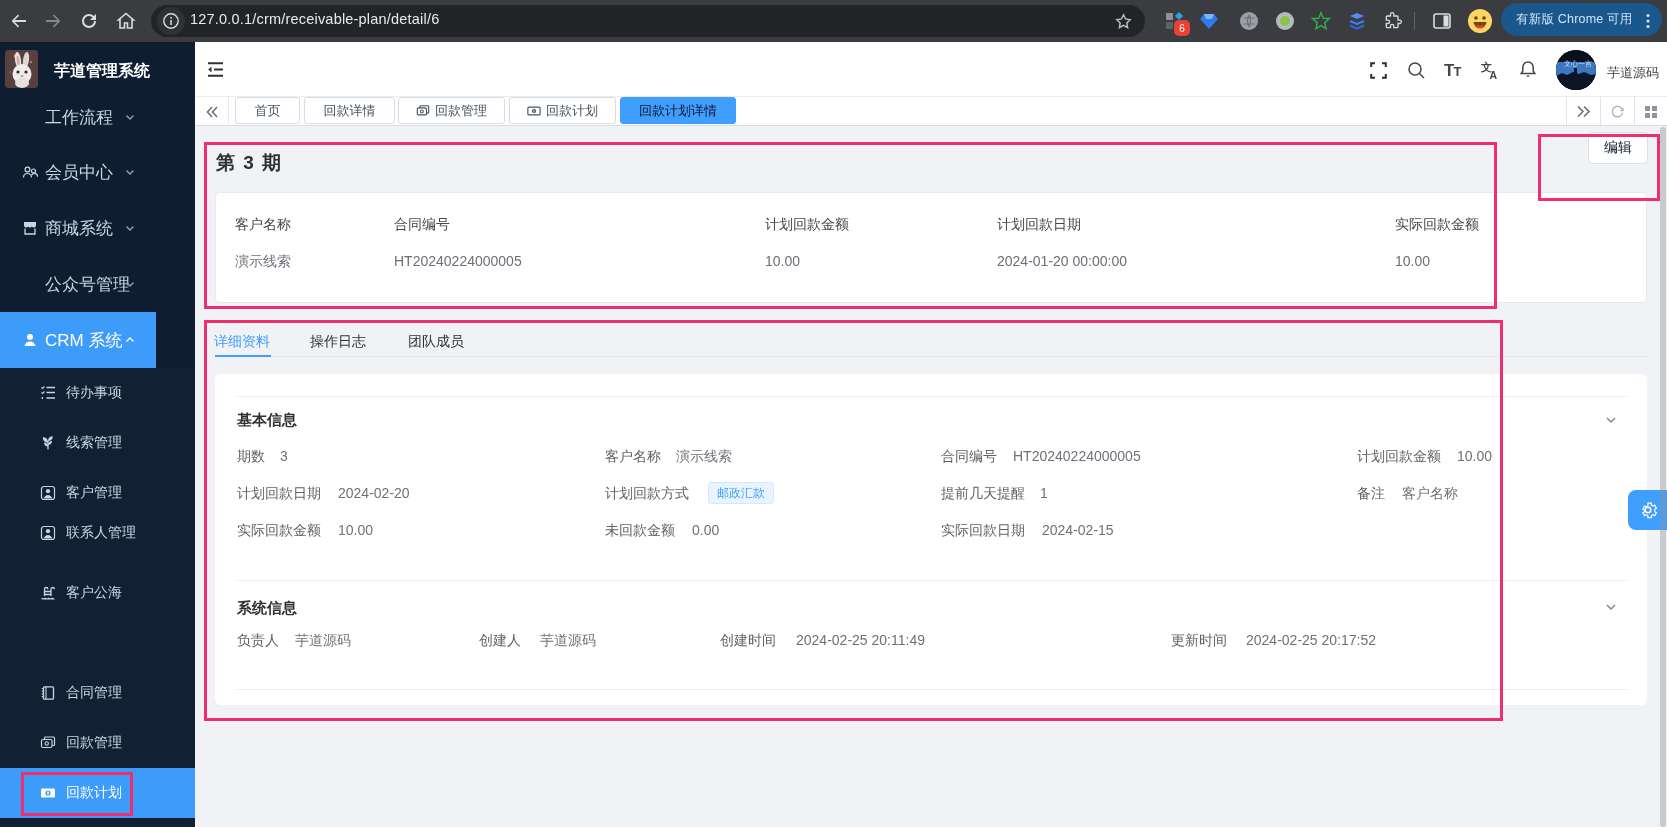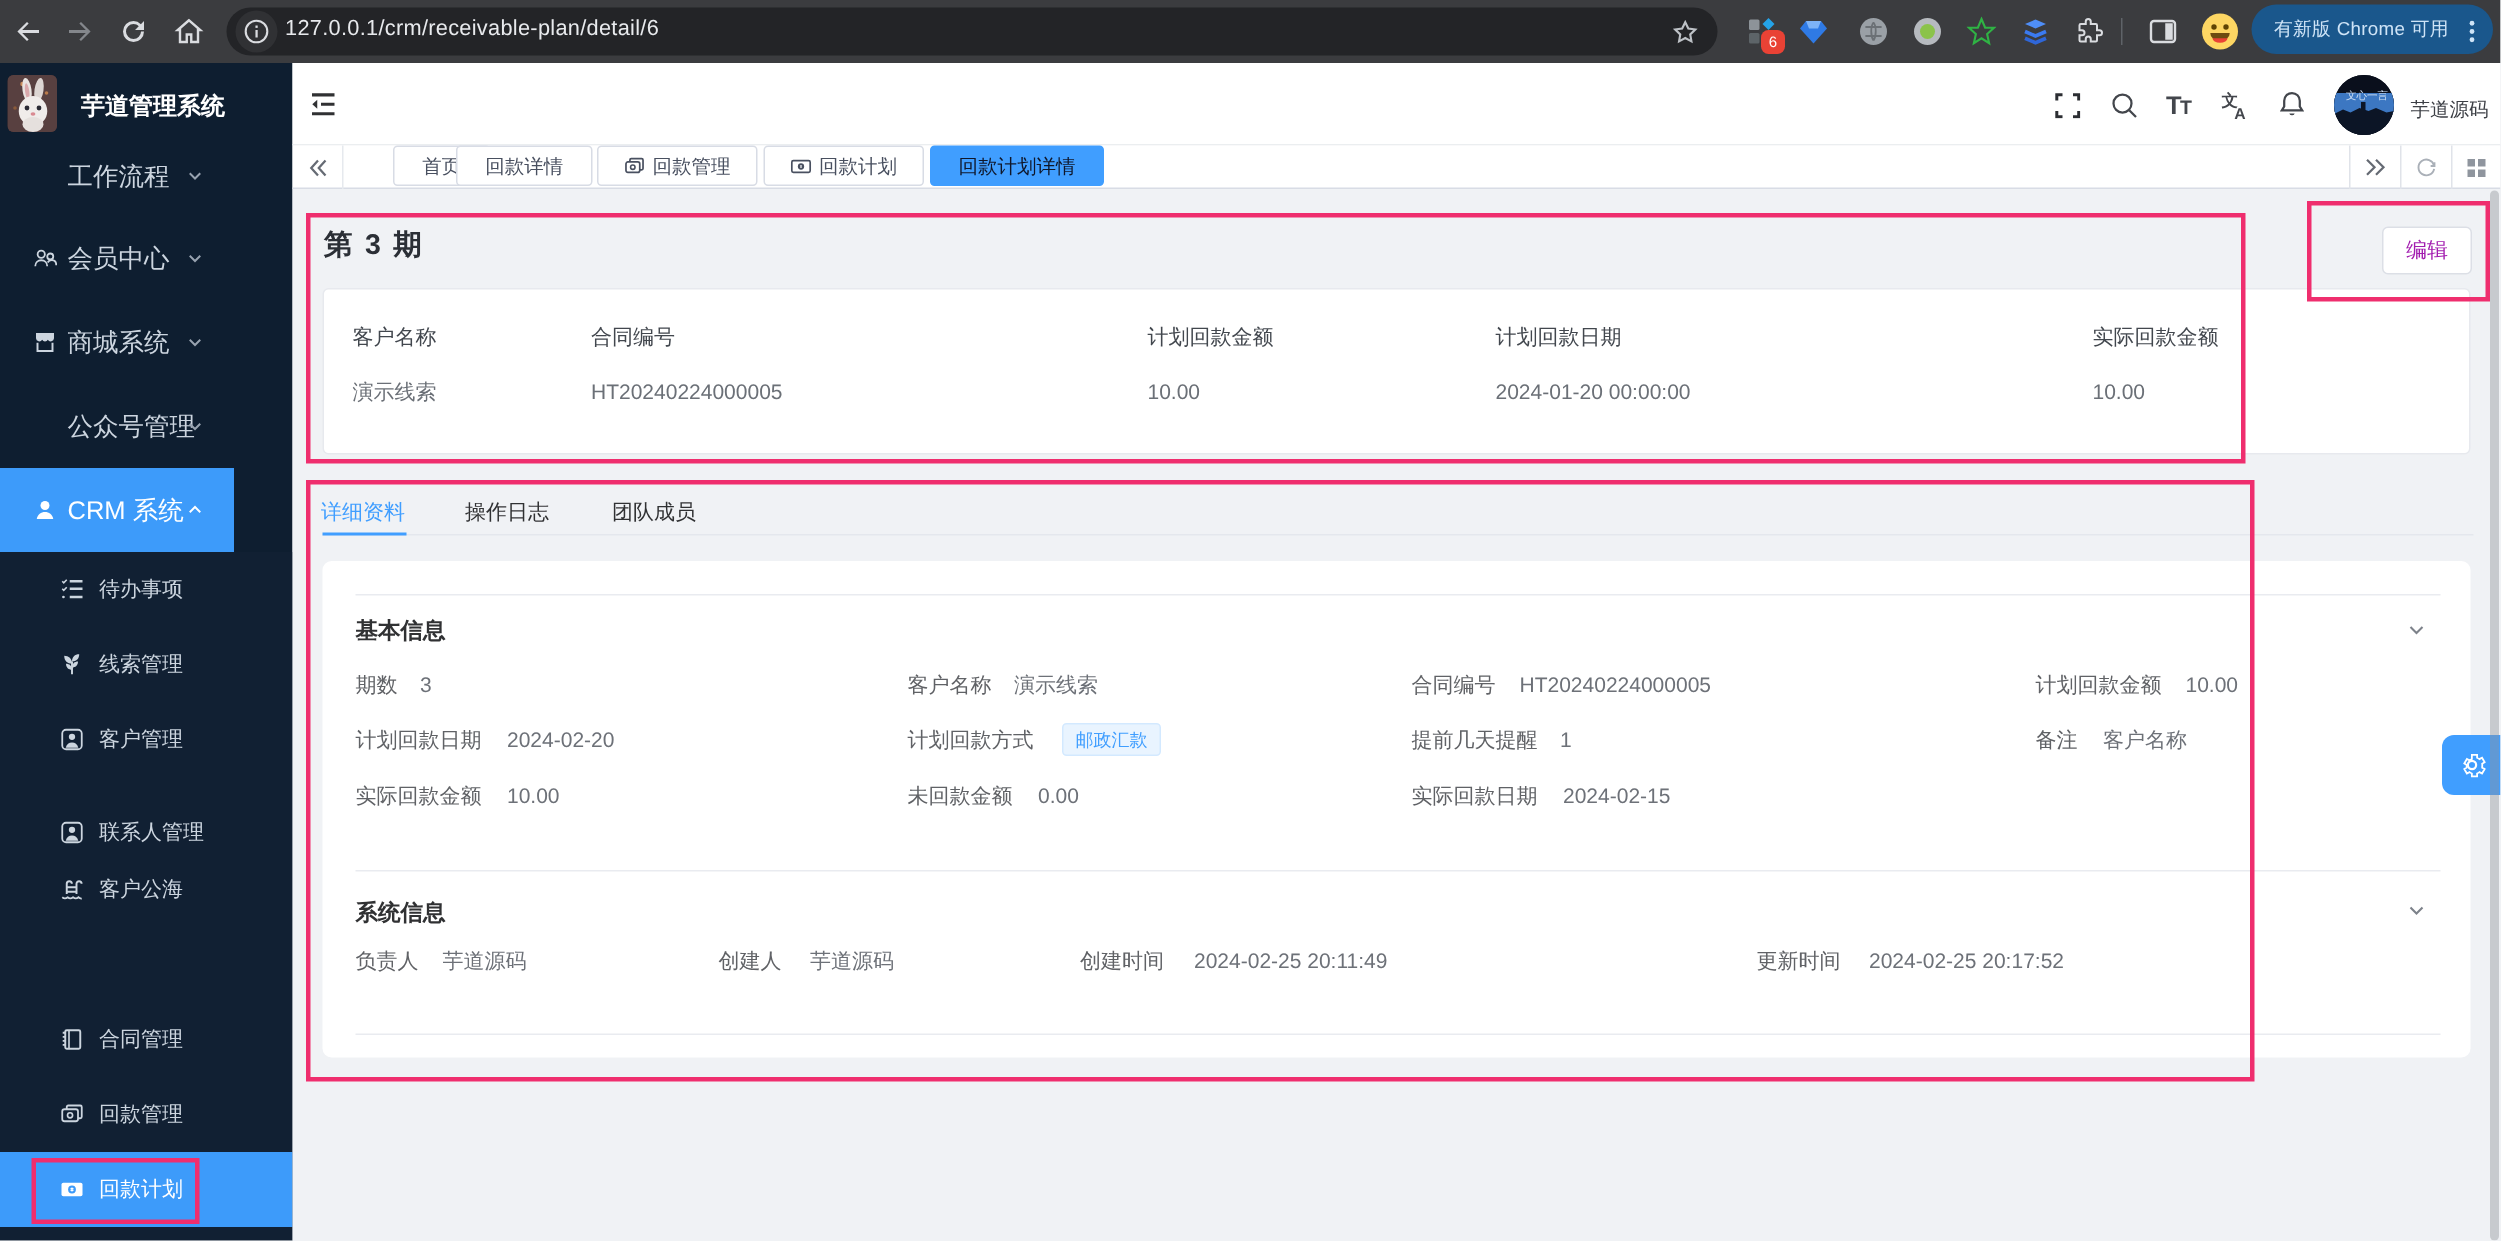--- a/index.html
+++ b/index.html
@@ -29,21 +29,21 @@
   #appheader { left:195px; top:42px; width:1472px; height:55px; background:#fff; border-bottom:1px solid #ebeef0; }
   
   #tagsbar { left:195px; top:97px; width:1472px; height:29px; background:#fff; border-bottom:1px solid #d8dce5; }
   .tag { position:absolute; top:0px; height:27px; background:#fff; border:1px solid #d8dce5; border-radius:3px; font-size:13px; color:#495060; display:flex; align-items:center; justify-content:center; gap:5px; }
   .tag.active { background:#409eff; color:#0f172a; border-color:#409eff; }
   .tbtn { position:absolute; top:0; height:29px; border-left:1px solid #e0e3e9; display:flex; align-items:center; justify-content:center; }
 
   
   #main { left:195px; top:126px; width:1472px; height:701px; background:#f0f2f5; }
   #title { position:absolute; left:216px; top:150px; font-size:19px; font-weight:bold; color:#2b2f36; letter-spacing:1.5px; }
-  #editbtn { position:absolute; left:1588px; top:151px; width:60px; height:32px; background:#fff; border:1px solid #dcdfe6; border-radius:4px; font-size:14px; color:#a21caf; display:flex; align-items:center; justify-content:center; }
+  #editbtn { position:absolute; left:1588px; top:132px; width:60px; height:32px; background:#fff; border:1px solid #dcdfe6; border-radius:4px; font-size:14px; color:#0f172a; display:flex; align-items:center; justify-content:center; }
   #card1 { position:absolute; left:215px; top:192px; width:1432px; height:111px; background:#fff; border:1px solid #e7e9ee; border-radius:4px; }
   .c1lab { position:absolute; top:216px; font-size:14px; color:#42474e; }
   .c1val { position:absolute; top:253px; font-size:14px; color:#6b7077; }
 
   .dettab { position:absolute; top:333px; font-size:14px; color:#303133; }
   #tabline { position:absolute; left:215px; top:356px; width:1434px; height:1px; background:#e4e7ed; }
   #tabunder { position:absolute; left:215px; top:355px; width:56px; height:2px; background:#409eff; }
 
   #card2 { position:absolute; left:215px; top:374px; width:1432px; height:331px; background:#fff; border-radius:6px; }
   .sect-line { position:absolute; left:237px; width:1390px; height:1px; background:#e9ebf0; }
@@ -235,21 +235,21 @@
     <span class="txt">线索管理</span>
     </div>
   <div class="sub-item" style="top:426px;">
     <svg class="ic" viewBox="0 0 16 16">
         <rect x="1.5" y="1.5" width="13" height="13" rx="2.5" fill="none" stroke="#ccd5df" stroke-width="1.2"></rect>
         <circle cx="8" cy="6.2" r="2.1" fill="#ccd5df"></circle>
         <path d="M3.8 13.5c.5-2.3 2.2-3.5 4.2-3.5s3.7 1.2 4.2 3.5z" fill="#ccd5df"></path>
       </svg>
     <span class="txt">客户管理</span>
     </div>
-  <div class="sub-item" style="top:488px;">
+  <div class="sub-item" style="top:466px;">
     <svg class="ic" viewBox="0 0 16 16">
         <rect x="1.5" y="1.5" width="13" height="13" rx="2.5" fill="none" stroke="#ccd5df" stroke-width="1.2"></rect>
         <circle cx="8" cy="6.2" r="2.1" fill="#ccd5df"></circle>
         <path d="M3.8 13.5c.5-2.3 2.2-3.5 4.2-3.5s3.7 1.2 4.2 3.5z" fill="#ccd5df"></path>
       </svg>
     <span class="txt">联系人管理</span>
     </div>
   <div class="sub-item" style="top:526px;">
     <svg class="ic" viewBox="0 0 16 16">
         <path d="M4.5 11V4.2a1.7 1.7 0 0 1 3.4 0M11 11V4.2a1.7 1.7 0 0 1 3.4 0" fill="none" stroke="#ccd5df" stroke-width="1.3"></path>
@@ -322,21 +322,21 @@
       </svg>
   </div>
   <div class="abs" style="left:1412px;top:22px;font-size:13px;color:#3c3f45;">芋道源码</div>
 </div>
 
 <div id="tagsbar" class="abs">
   <svg class="abs" style="left:10px;top:8px" width="14" height="14" viewBox="0 0 14 14">
       <path d="M7 2 2.5 7 7 12M12 2 7.5 7 12 12" fill="none" stroke="#666b74" stroke-width="1.5"></path>
     </svg>
   <div class="abs" style="left:33px;top:0;width:1px;height:29px;background:#e6e9ee;"></div>
-  <div class="tag" style="left:40px;width:65px;margin-left:27px;">首页</div>
+  <div class="tag" style="left:40px;width:65px;">首页</div>
   <div class="tag" style="left:109px;width:91px;">回款详情</div>
   <div class="tag" style="left:203px;width:107px;">
     <svg width="14" height="14" viewBox="0 0 16 16">
         <rect x="1.5" y="4.5" width="10.5" height="8" rx="1.5" fill="none" stroke="#495060" stroke-width="1.3"></rect>
         <path d="M4.5 4.5V3a1 1 0 0 1 1-1h8a1 1 0 0 1 1 1v6.5a1 1 0 0 1-1 1H12" fill="none" stroke="#495060" stroke-width="1.3"></path>
         <circle cx="6.7" cy="8.5" r="1.7" fill="none" stroke="#495060" stroke-width="1.2"></circle>
       </svg>
     回款管理</div>
   <div class="tag" style="left:314px;width:107px;">
     <svg width="14" height="14" viewBox="0 0 16 16">

